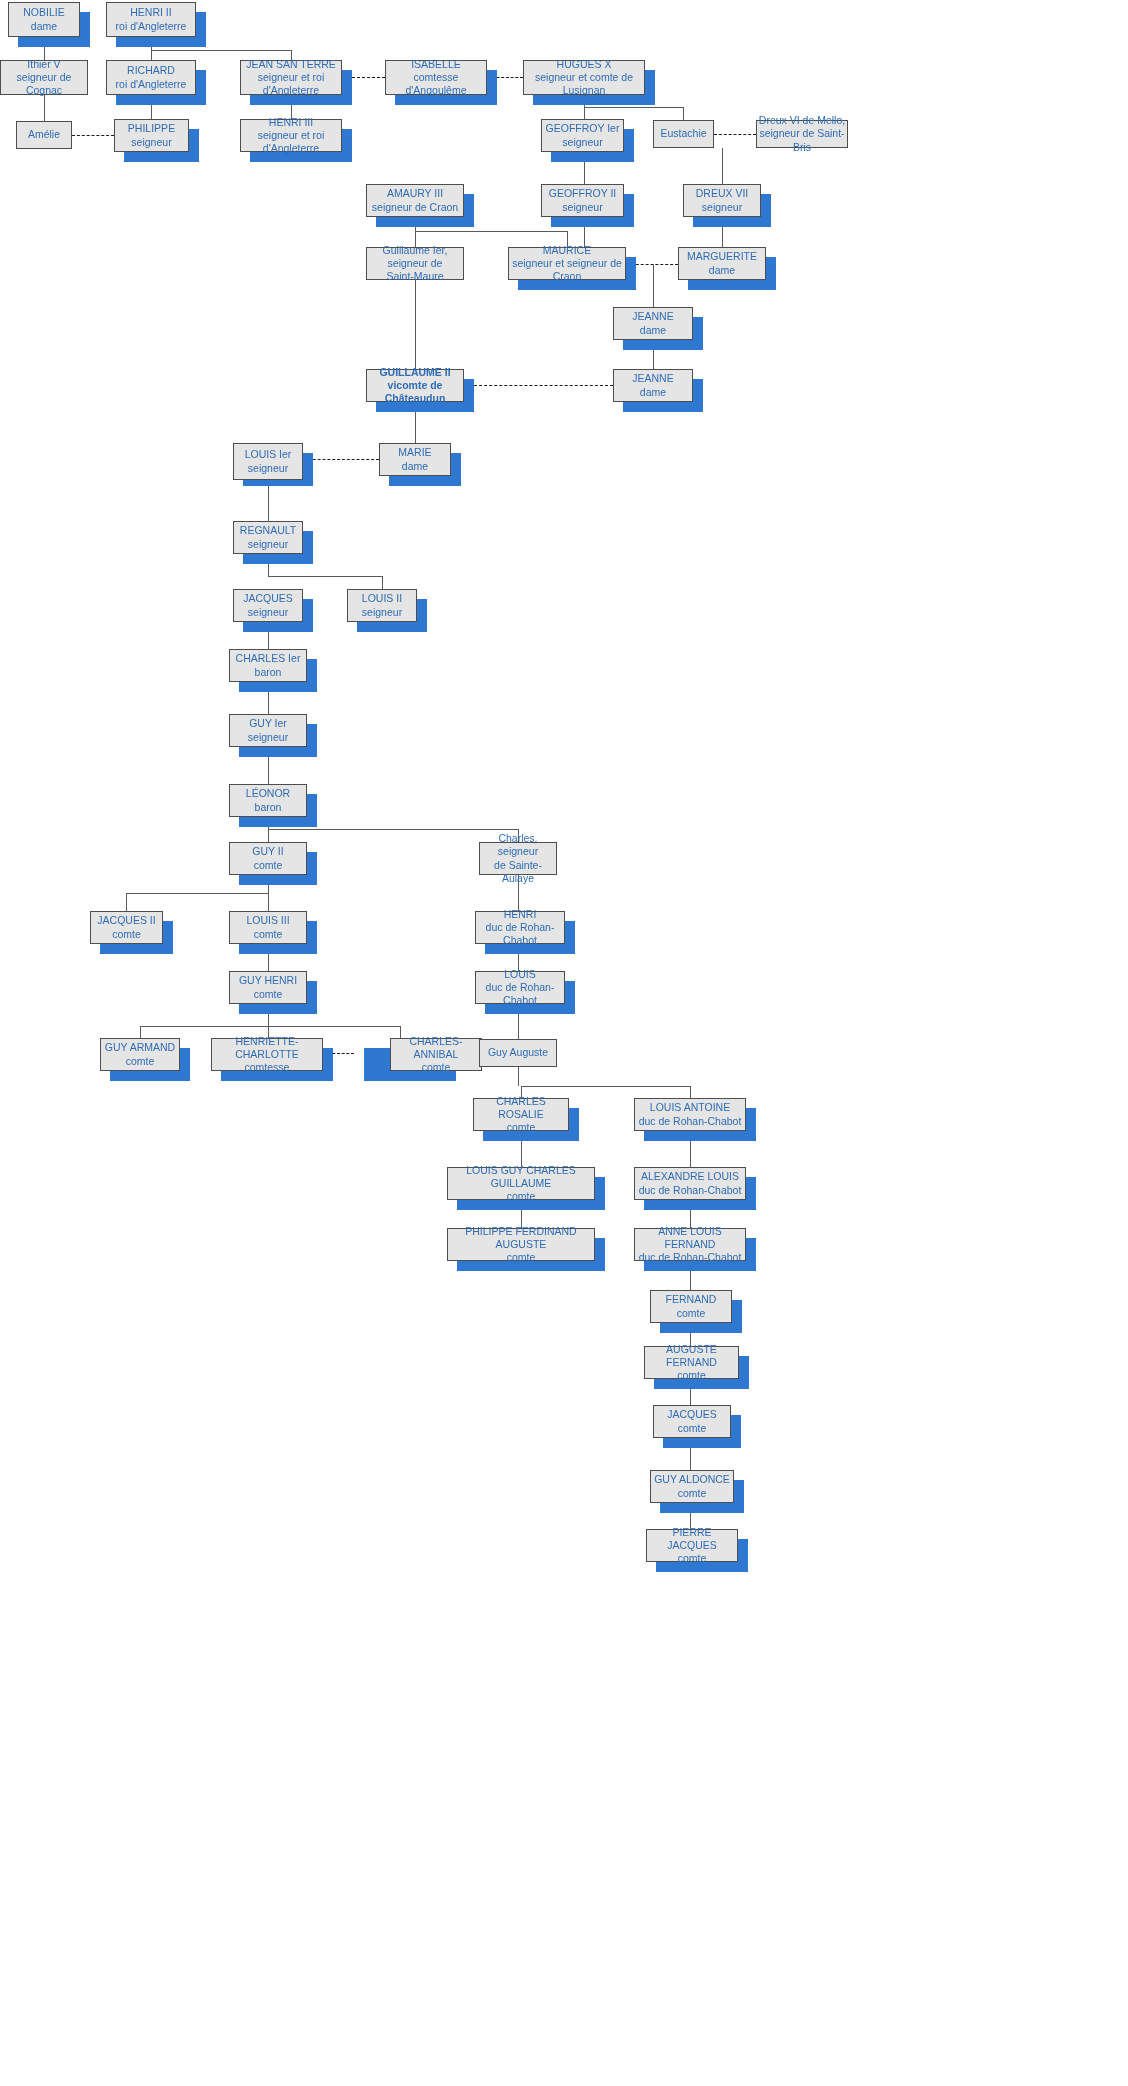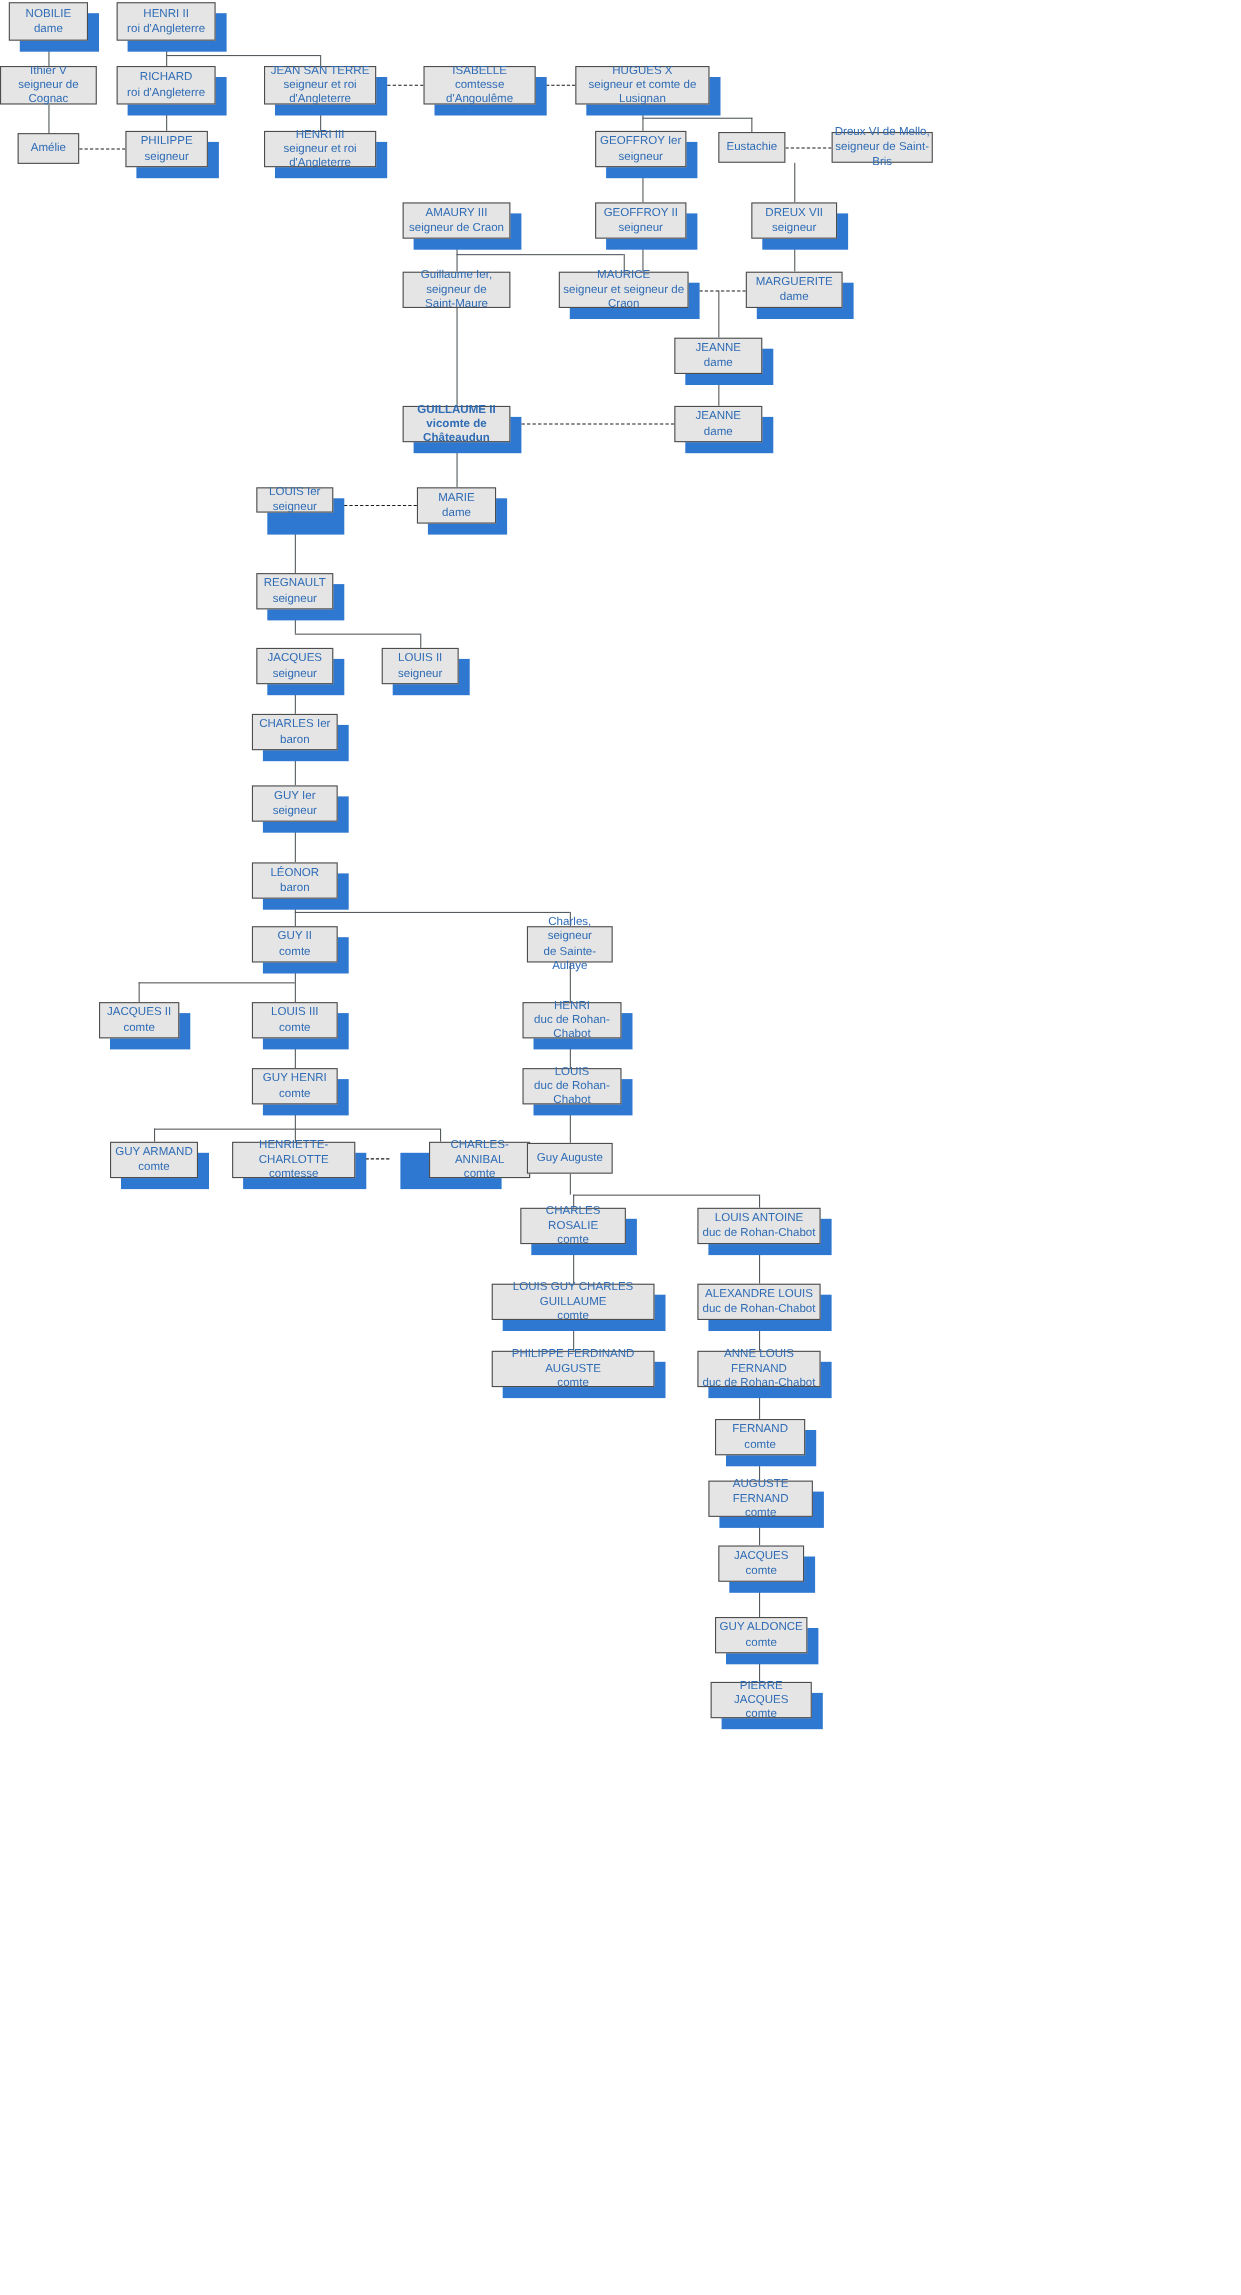--- a/index.html
+++ b/index.html
@@ -233,21 +233,21 @@
       <span class="ti">dame</span>
     </div>
     <div class="node" style="left: 366px; top: 369px; width: 98px; height: 33px; font-weight: bold;">
       <span class="nm">GUILLAUME II</span>
       <span class="ti">vicomte de Châteaudun</span>
     </div>
     <div class="node" style="left: 613px; top: 369px; width: 80px; height: 33px;">
       <span class="nm">JEANNE</span>
       <span class="ti">dame</span>
     </div>
-    <div class="node" style="left: 233px; top: 443px; width: 70px; height: 23px;">
+    <div class="node" style="left: 233px; top: 443px; width: 70px; height: 37px;">
       <span class="nm">LOUIS Ier</span>
       <span class="ti">seigneur</span>
     </div>
     <div class="node" style="left: 379px; top: 443px; width: 72px; height: 33px;">
       <span class="nm">MARIE</span>
       <span class="ti">dame</span>
     </div>
     <div class="node" style="left: 233px; top: 521px; width: 70px; height: 33px;">
       <span class="nm">REGNAULT</span>
       <span class="ti">seigneur</span>

